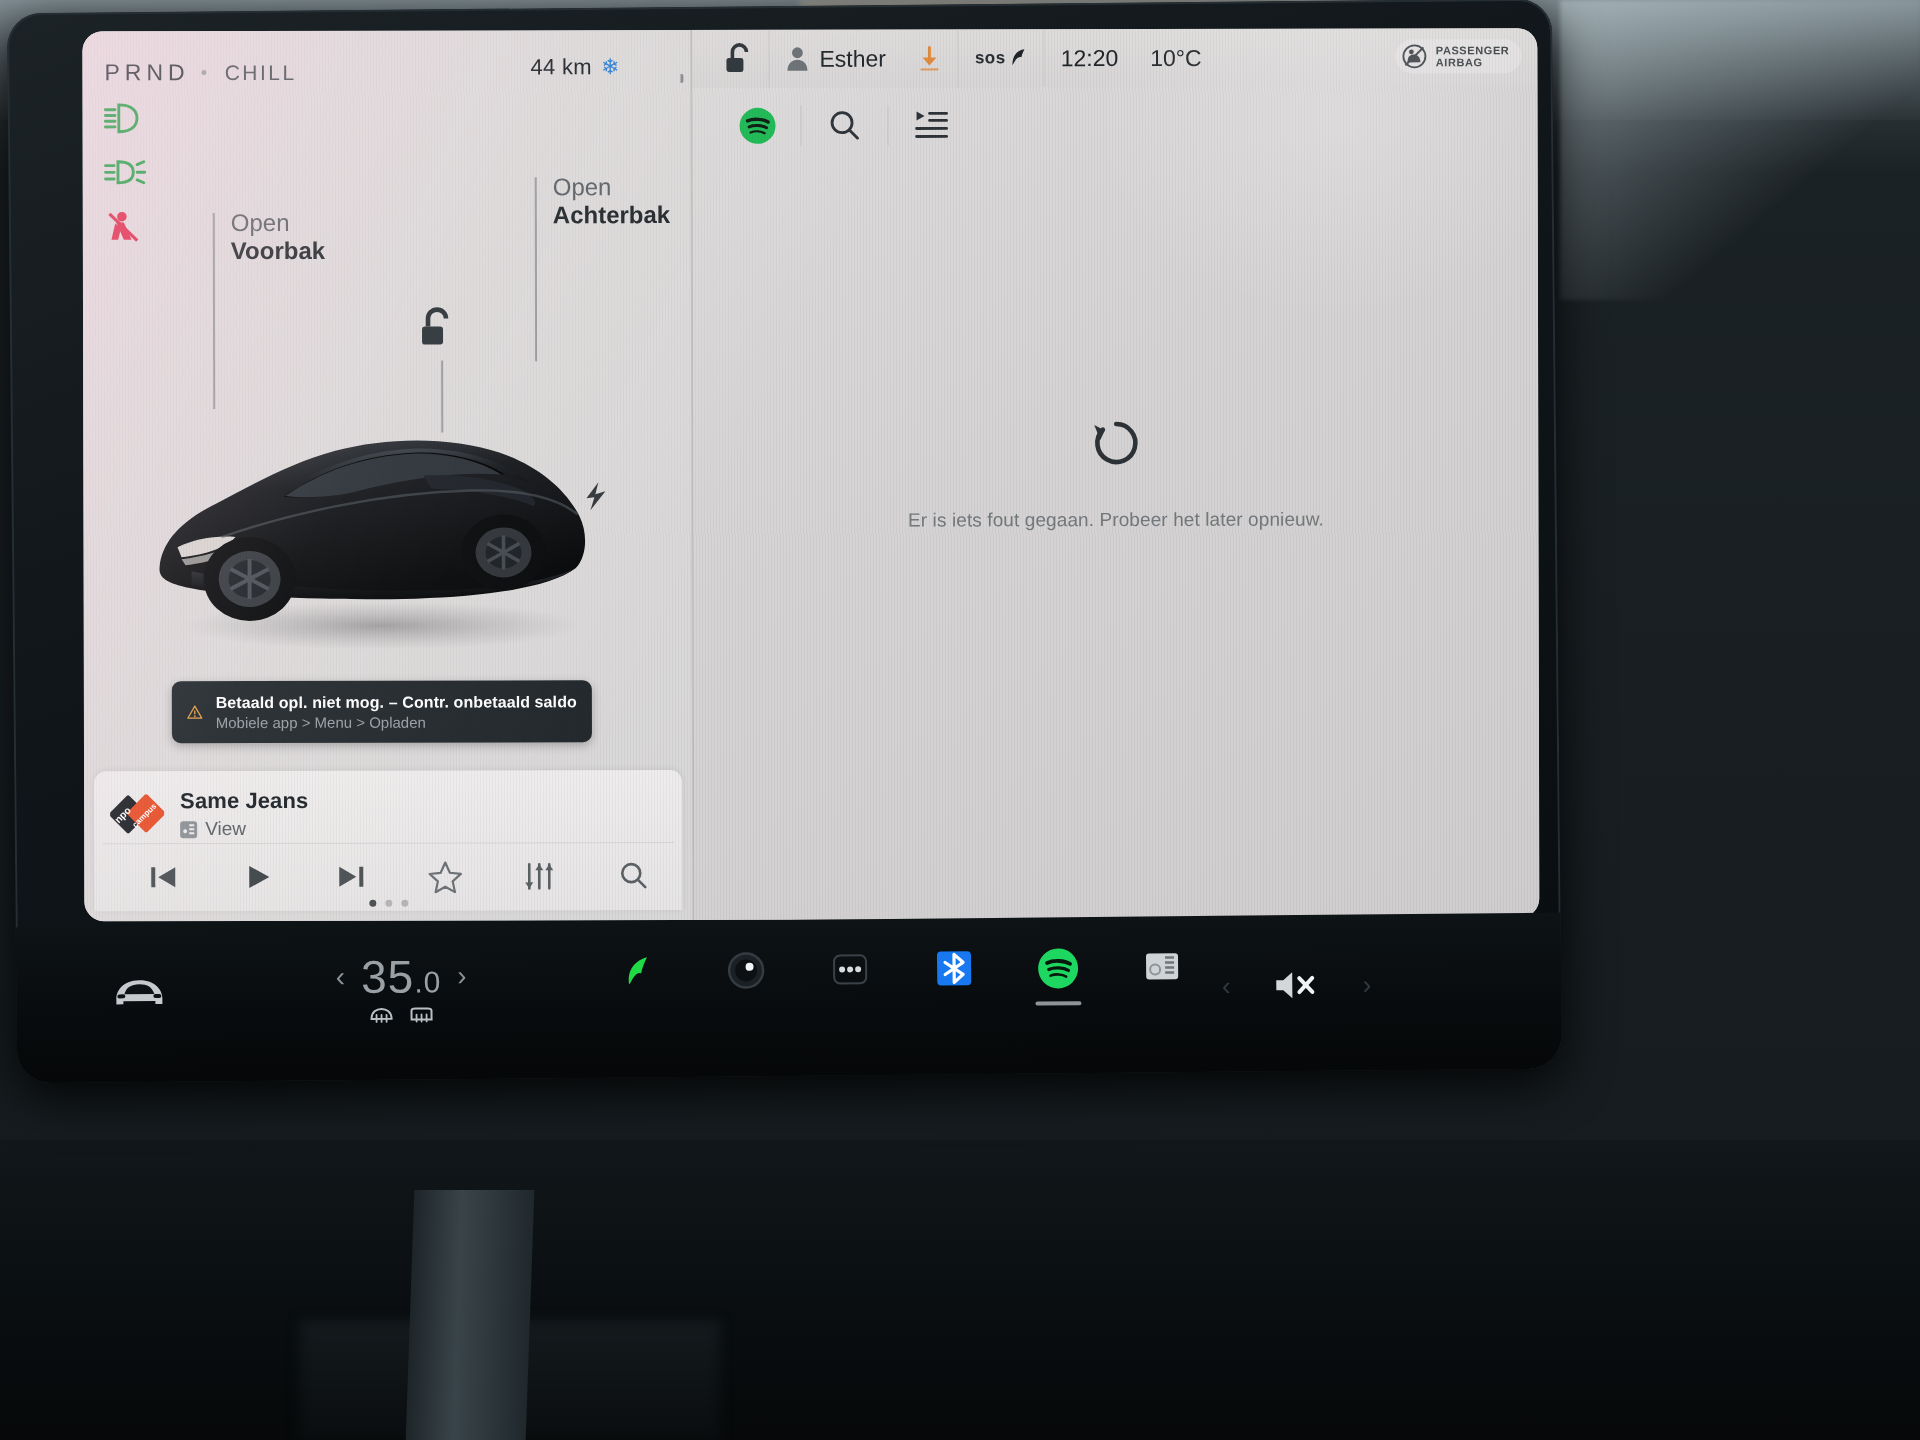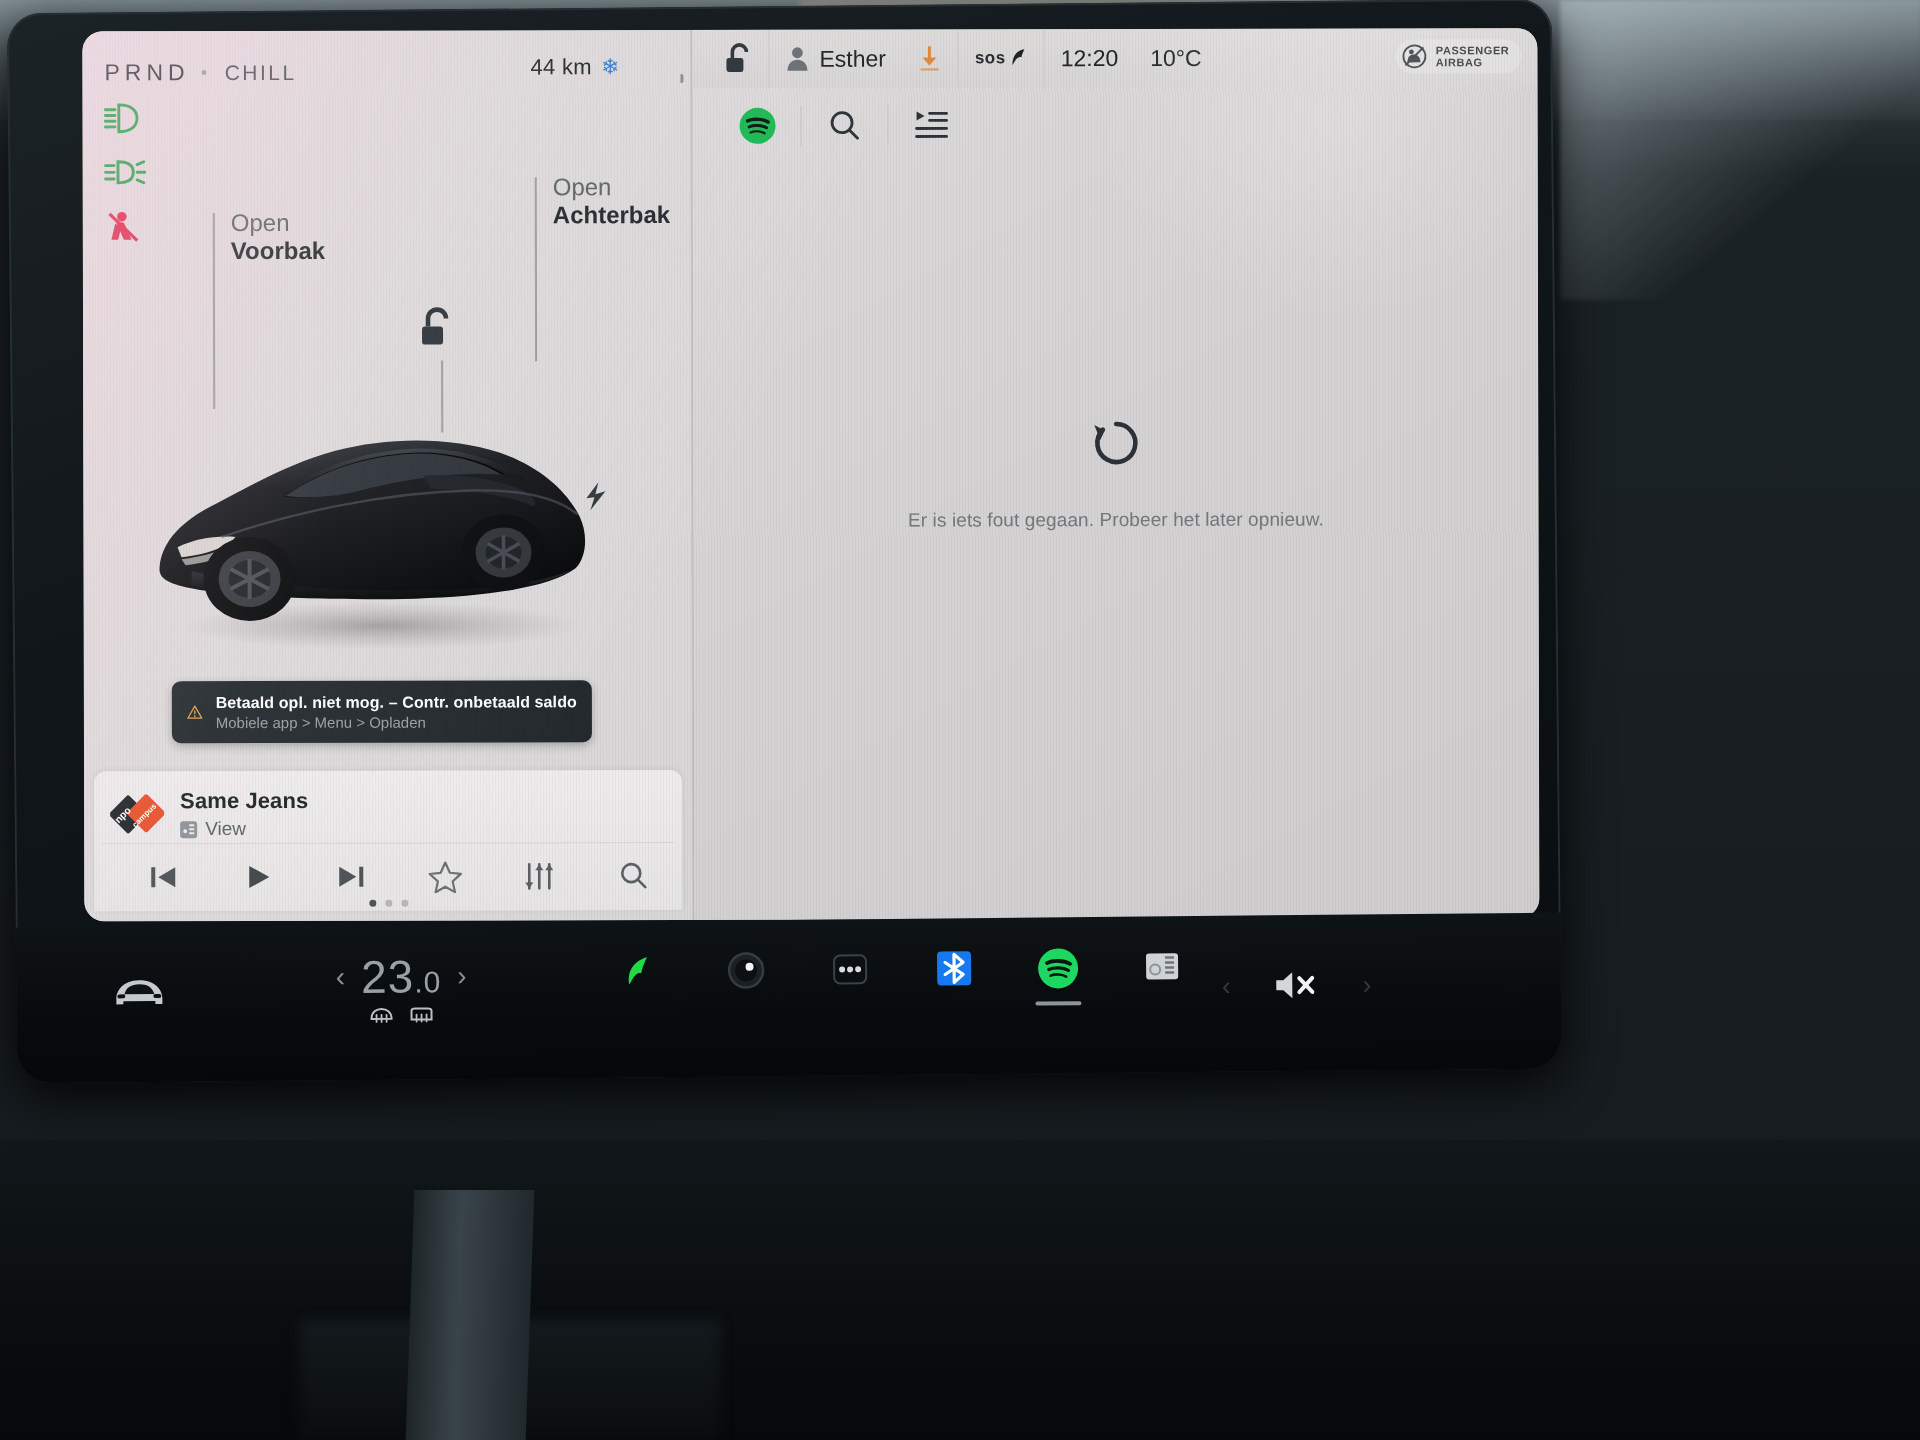--- a/index.html
+++ b/index.html
@@ -552,21 +552,21 @@
         <path d="M8 26 C8 19 14 8 31 8 C48 8 54 19 54 26 L54 32 L47 32 L47 29 L15 29 L15 32 L8 32 Z" fill="#c6cace"></path>
         <path d="M16 22 C18 15 23 12 31 12 C39 12 44 15 46 22 Z" fill="#0d1216"></path>
         <rect x="9" y="22" width="8" height="4" rx="2" fill="#0d1216"></rect>
         <rect x="45" y="22" width="8" height="4" rx="2" fill="#0d1216"></rect>
       </svg>
     </div>
 
     <div class="tb-temp">
       <div class="row">
         <span class="chev">‹</span>
-        <span class="val"><span>23</span><small>.0</small></span>
+        <span class="val"><span>35</span><small>.0</small></span>
         <span class="chev">›</span>
       </div>
       <div class="tb-defr">
         <svg width="26" height="20" viewBox="0 0 26 20">
           <path d="M3 13 C3 6 8 3 13 3 C18 3 23 6 23 13 Z" fill="none" stroke="#b9bfc4" stroke-width="2"></path>
           <g stroke="#b9bfc4" stroke-width="1.8" stroke-linecap="round">
             <line x1="8" y1="9" x2="8" y2="16"></line>
                 <line x1="13" y1="9" x2="13" y2="16"></line>
                 <line x1="18" y1="9" x2="18" y2="16"></line>
           </g>

